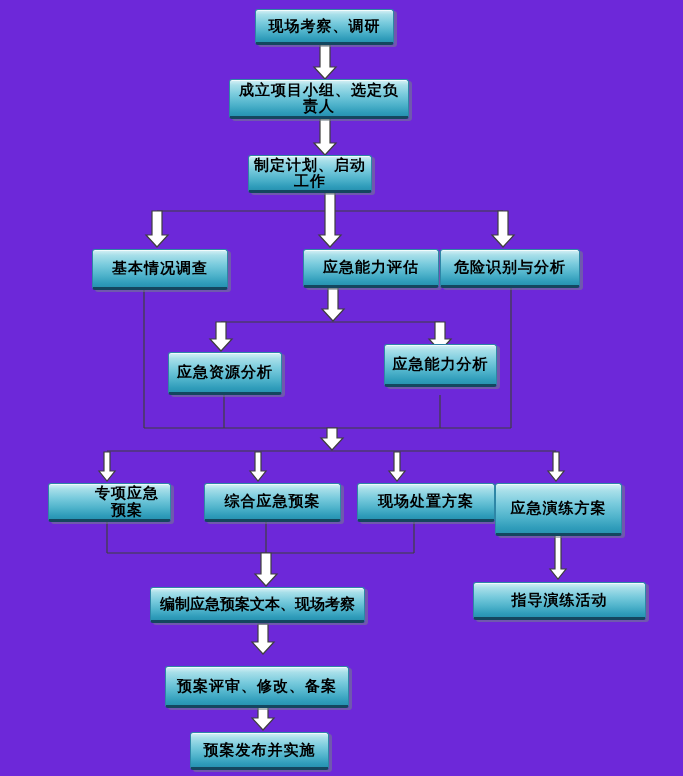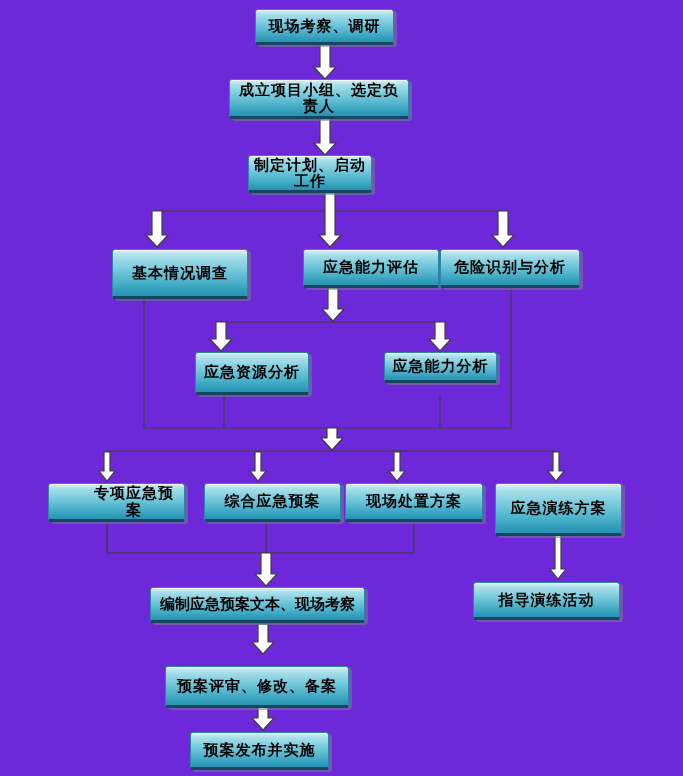--- a/index.html
+++ b/index.html
@@ -88,39 +88,39 @@
       <path d="M555,522 V569 H550 L558,579 L566,569 H561 V522 Z"></path>
     </g>
   </svg>
 
   <div class="node" style="left:255px;top:9px;width:139px;height:36px;">现场考察、调研</div>
 
   <div class="node" style="left:229px;top:79px;width:180px;height:40px;">成立项目小组、选定负责人</div>
 
   <div class="node" style="left:248px;top:155px;width:124px;height:38px;">制定计划、启动工作</div>
 
-  <div class="node" style="left:92px;top:249px;width:136px;height:50px;margin-left:20px;">基本情况调查</div>
+  <div class="node" style="left:92px;top:249px;width:136px;height:41px;">基本情况调查</div>
 
   <div class="node" style="left:268px;top:249px;width:136px;height:39px;margin-left:35px;">应急能力评估</div>
 
   <div class="node" style="left:440px;top:249px;width:140px;height:39px;">危险识别与分析</div>
 
-  <div class="node" style="left:168px;top:352px;width:114px;height:43px;margin-left:27px;">应急资源分析</div>
+  <div class="node" style="left:168px;top:352px;width:114px;height:43px;">应急资源分析</div>
 
-  <div class="node" style="left:384px;top:352px;width:113px;height:31px;">应急能力分析</div>
+  <div class="node" style="left:384px;top:344px;width:113px;height:43px;">应急能力分析</div>
 
-  <div class="node" style="left:48px;top:483px;width:137px;height:39px;padding-left:39px;">专项应急预案</div>
+  <div class="node" style="left:48px;top:483px;width:123px;height:39px;padding-left:39px;">专项应急预案</div>
 
   <div class="node" style="left:196px;top:483px;width:137px;height:39px;margin-left:8px;">综合应急预案</div>
 
-  <div class="node" style="left:345px;top:483px;width:138px;height:39px;">现场处置方案</div>
+  <div class="node" style="left:357px;top:483px;width:138px;height:39px;">现场处置方案</div>
 
   <div class="node" style="left:495px;top:483px;width:127px;height:53px;">应急演练方案</div>
 
-  <div class="node" style="left:473px;top:582px;width:147px;height:38px;">指导演练活动</div>
+  <div class="node" style="left:473px;top:582px;width:173px;height:38px;">指导演练活动</div>
 
   <div class="node small-pad" style="left:150px;top:587px;width:215px;height:36px;">编制应急预案文本、现场考察</div>
 
   <div class="node" style="left:165px;top:655px;width:184px;height:42px;margin-top:11px;">预案评审、修改、备案</div>
 
   <div class="node" style="left:190px;top:732px;width:139px;height:38px;">预案发布并实施</div>
 
 </div>
 
 </body></html>

